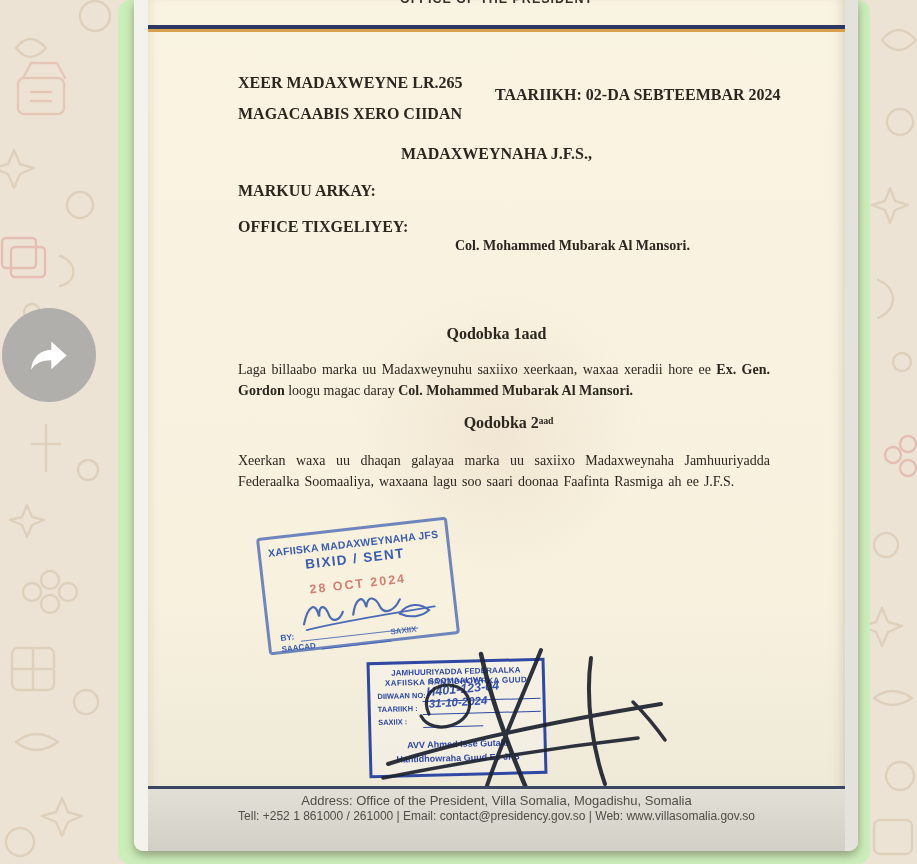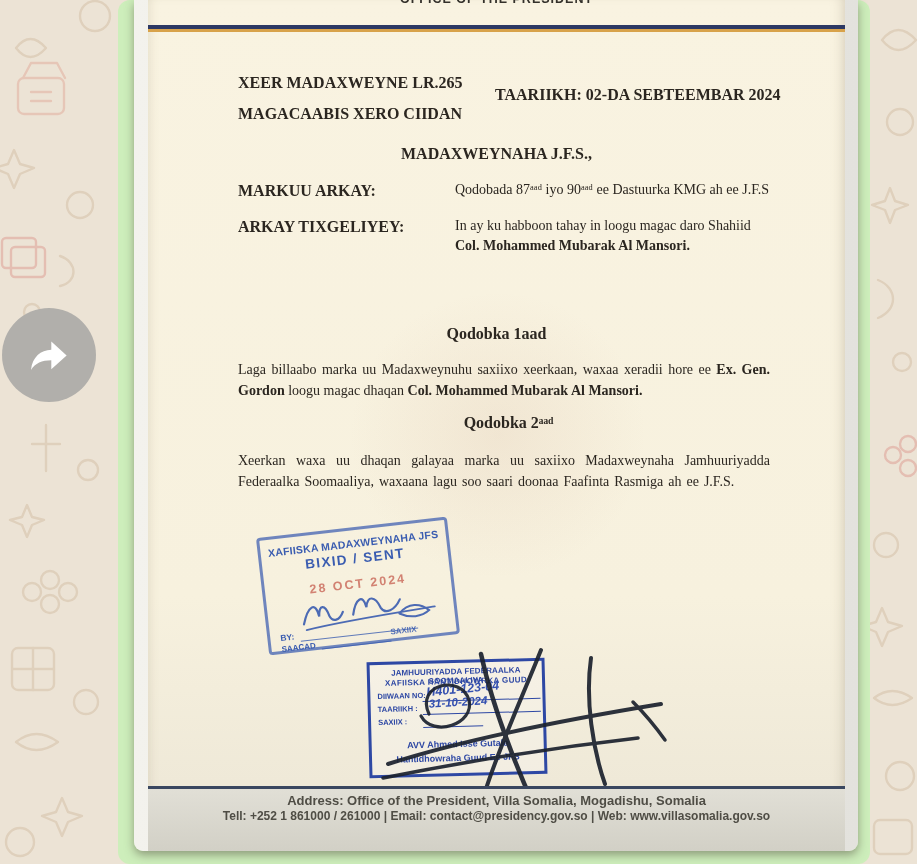--- a/index.html
+++ b/index.html
@@ -81,21 +81,21 @@
   .asv2 { left:58px; top:33px; font-size:11.5px; transform:rotate(-2deg); }
   .as-uline { left:52px; width:118px; border-top:1.4px solid #2e48a4; }
   .asu1 { top:37px; } .asu2 { top:50px; } .asu3 { top:63px; width:60px; }
   .as-officer { top:76px; font-size:9px; font-weight:700; }
   .as-officer-title { top:90px; font-size:9px; font-weight:700; }
 
   .scrawl { left:185px; top:642px; pointer-events:none; }
 
   .footer-rule { top:786px; left:0; right:0; height:2.5px; background:#3a4760; }
   .footer-band { top:789px; left:0; right:0; bottom:0;
-                 background:linear-gradient(180deg,#e1dfd6,#d2d0c6);font-weight:bold; }
+                 background:linear-gradient(180deg,#e1dfd6,#d2d0c6); }
   .f-line { left:0; right:0; text-align:center; font-family:"Liberation Sans",sans-serif; color:#4f4d45; }
   .f1 { top:4px;  font-size:13px; }
   .f2 { top:20px; font-size:12px; }
 
   
   .fwd { position:absolute; left:2px; top:308px; width:94px; height:94px; border:none;
          border-radius:50%; background:#b1afab; z-index:2; cursor:pointer;
          display:flex; align-items:center; justify-content:center; }
 </style>
 </head>
@@ -160,29 +160,27 @@
       <div class="abs rule-navy"></div>
       <div class="abs rule-gold"></div>
 
       <div class="abs serif-b ref">XEER MADAXWEYNE LR.265</div>
       <div class="abs serif-b dateline">TAARIIKH: 02-DA SEBTEEMBAR 2024</div>
       <div class="abs serif-b subject">MAGACAABIS XERO CIIDAN</div>
 
       <div class="abs ctr serif-b addressee">MADAXWEYNAHA J.F.S.,</div>
 
       <div class="abs serif-b lbl-arkay">MARKUU ARKAY:</div>
-      <div class="abs serif-r val-arkay">Qodobada 87ᵃᵃᵈ iyo 90ᵃᵃᵈ ee Dastuurka KMG ah ee J.F.S</div>
-
-      <div class="abs serif-b lbl-tix">ARKAY TIXGELIYEY:</div>
-      <div class="abs serif-r val-tix1">In ay ku habboon tahay in loogu magac daro Shahiid</div>
+
+      <div class="abs serif-b lbl-tix">OFFICE TIXGELIYEY:</div>
       <div class="abs serif-r val-tix2">Col. Mohammed Mubarak Al Mansori.</div>
 
       <div class="abs ctr serif-b art1">Qodobka 1aad</div>
 
-      <p class="abs serif-r para1"><span>Laga billaabo marka uu Madaxweynuhu saxiixo xeerkaan, waxaa xeradii hore ee </span><b>Ex. Gen. Gordon</b><span> loogu magac dhaqan </span><b>Col. Mohammed Mubarak Al Mansori.</b></p>
+      <p class="abs serif-r para1"><span>Laga billaabo marka uu Madaxweynuhu saxiixo xeerkaan, waxaa xeradii hore ee </span><b>Ex. Gen. Gordon</b><span> loogu magac daray </span><b>Col. Mohammed Mubarak Al Mansori.</b></p>
 
       <div class="abs ctr serif-b art2">Qodobka 2ᵃᵃᵈ</div>
       <p class="abs serif-r para2">Xeerkan waxa uu dhaqan galayaa marka uu saxiixo Madaxweynaha Jamhuuriyadda Federaalka Soomaaliya, waxaana lagu soo saari doonaa Faafinta Rasmiga ah ee J.F.S.</p>
 
       <div class="abs sent-stamp">
         <div class="abs ctr ss1">XAFIISKA MADAXWEYNAHA JFS</div>
         <div class="abs ctr ss2">BIXID / SENT</div>
         <div class="abs ctr ss-date">28 OCT 2024</div>
         <svg class="abs ss-sig" width="155" height="44" viewBox="0 0 155 44">
           <g fill="none" stroke="#3a5cb0" stroke-width="2.2" stroke-linecap="round" opacity=".9">

